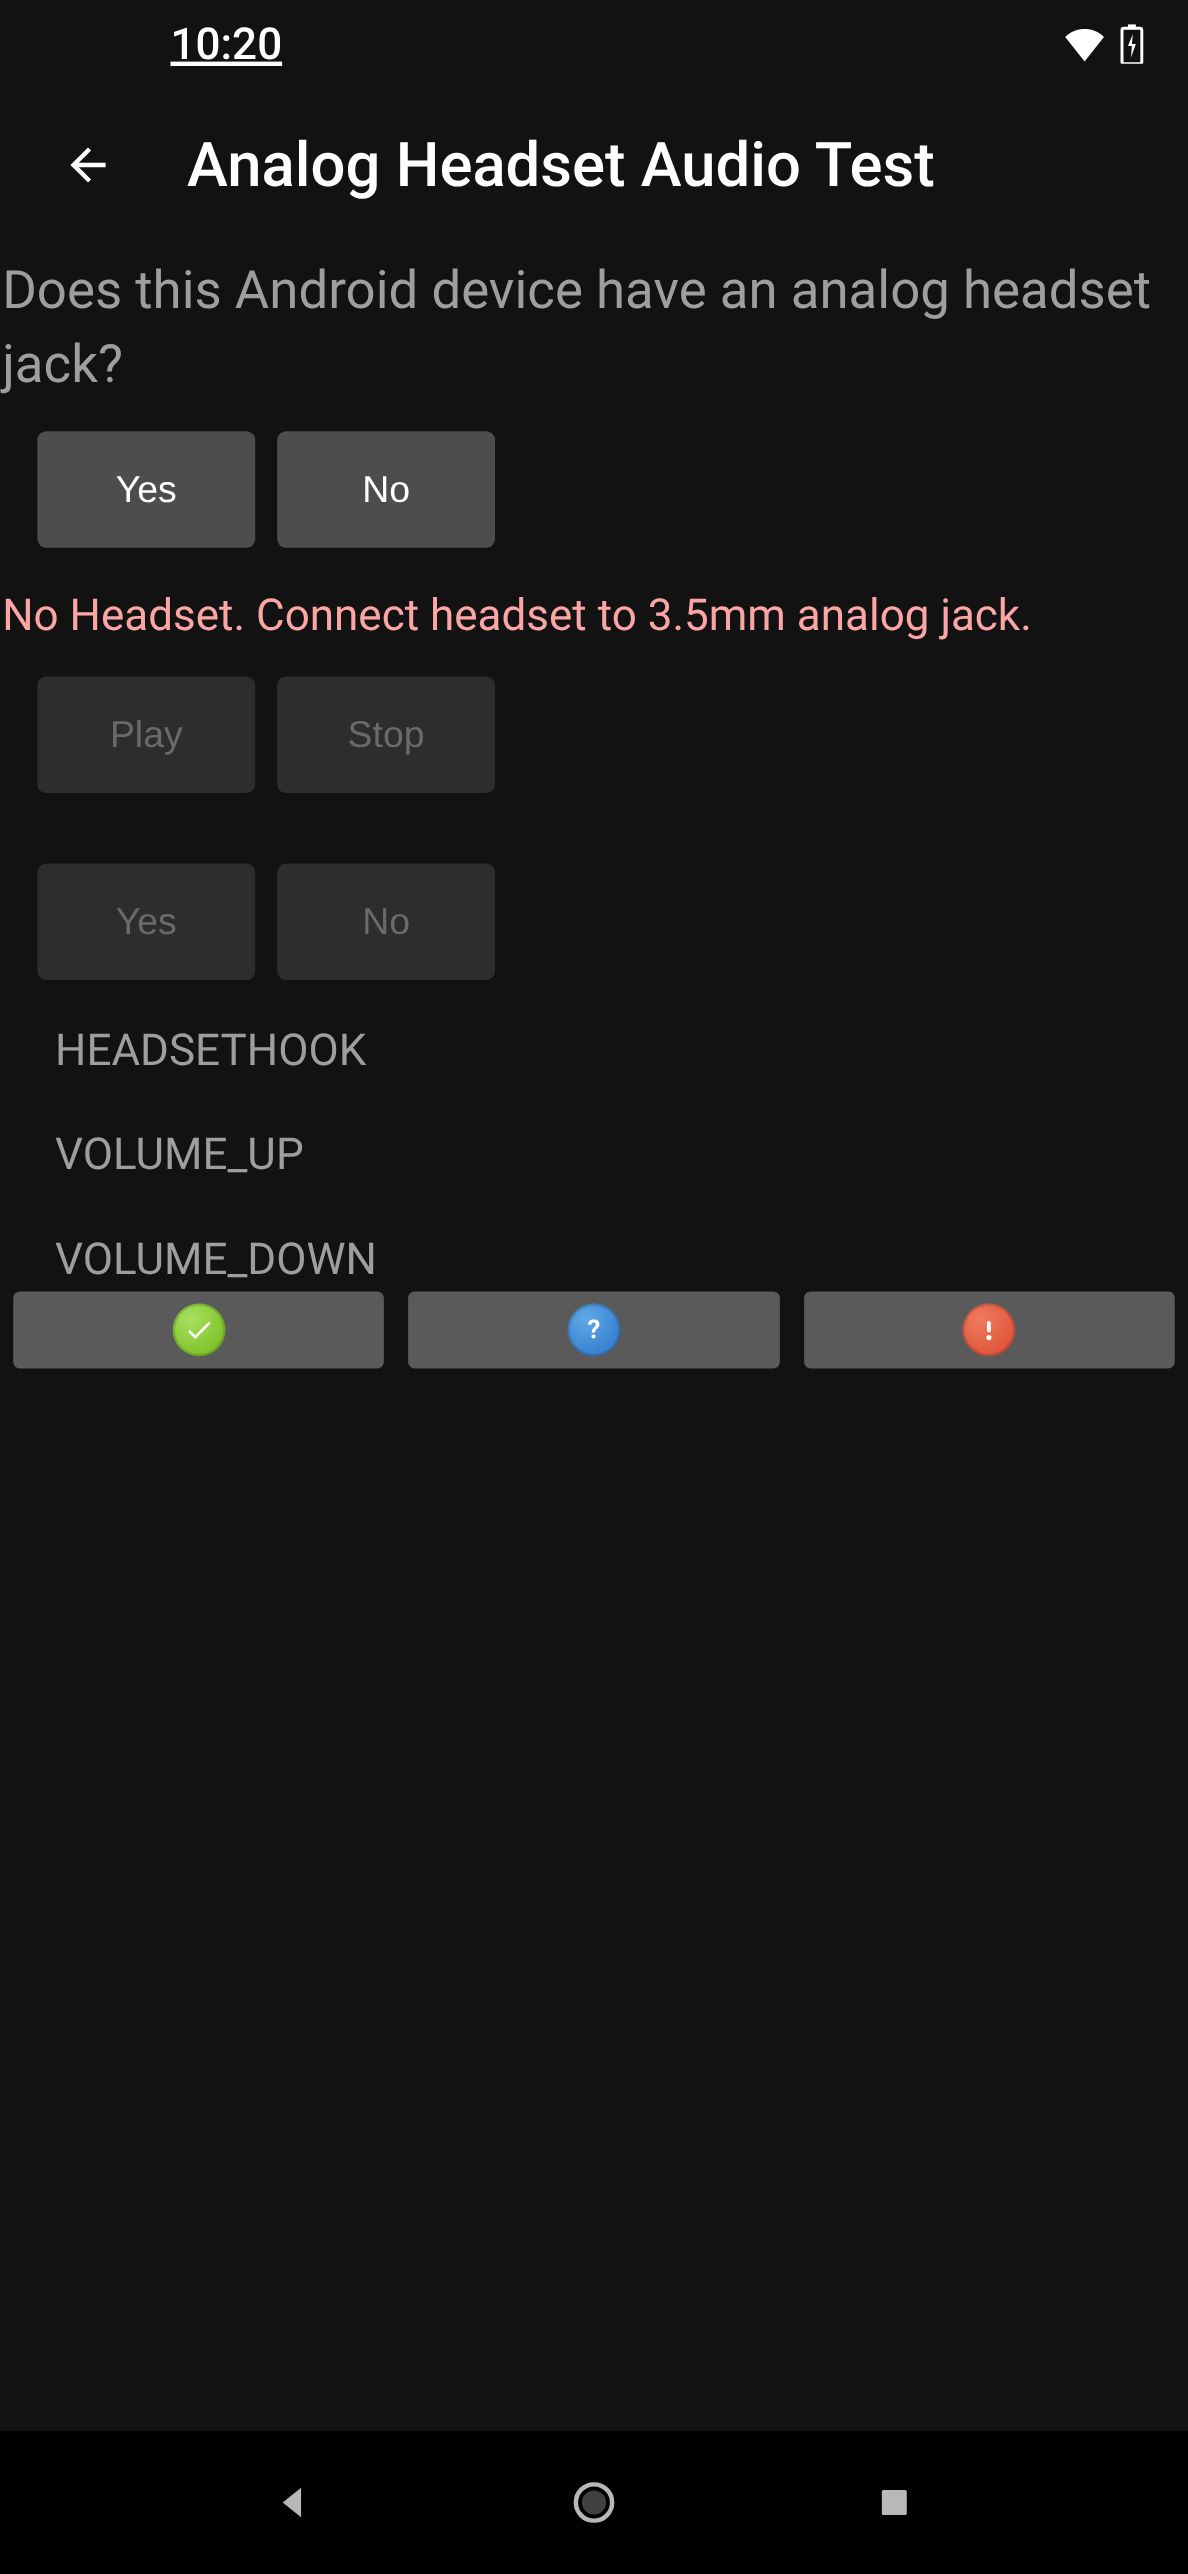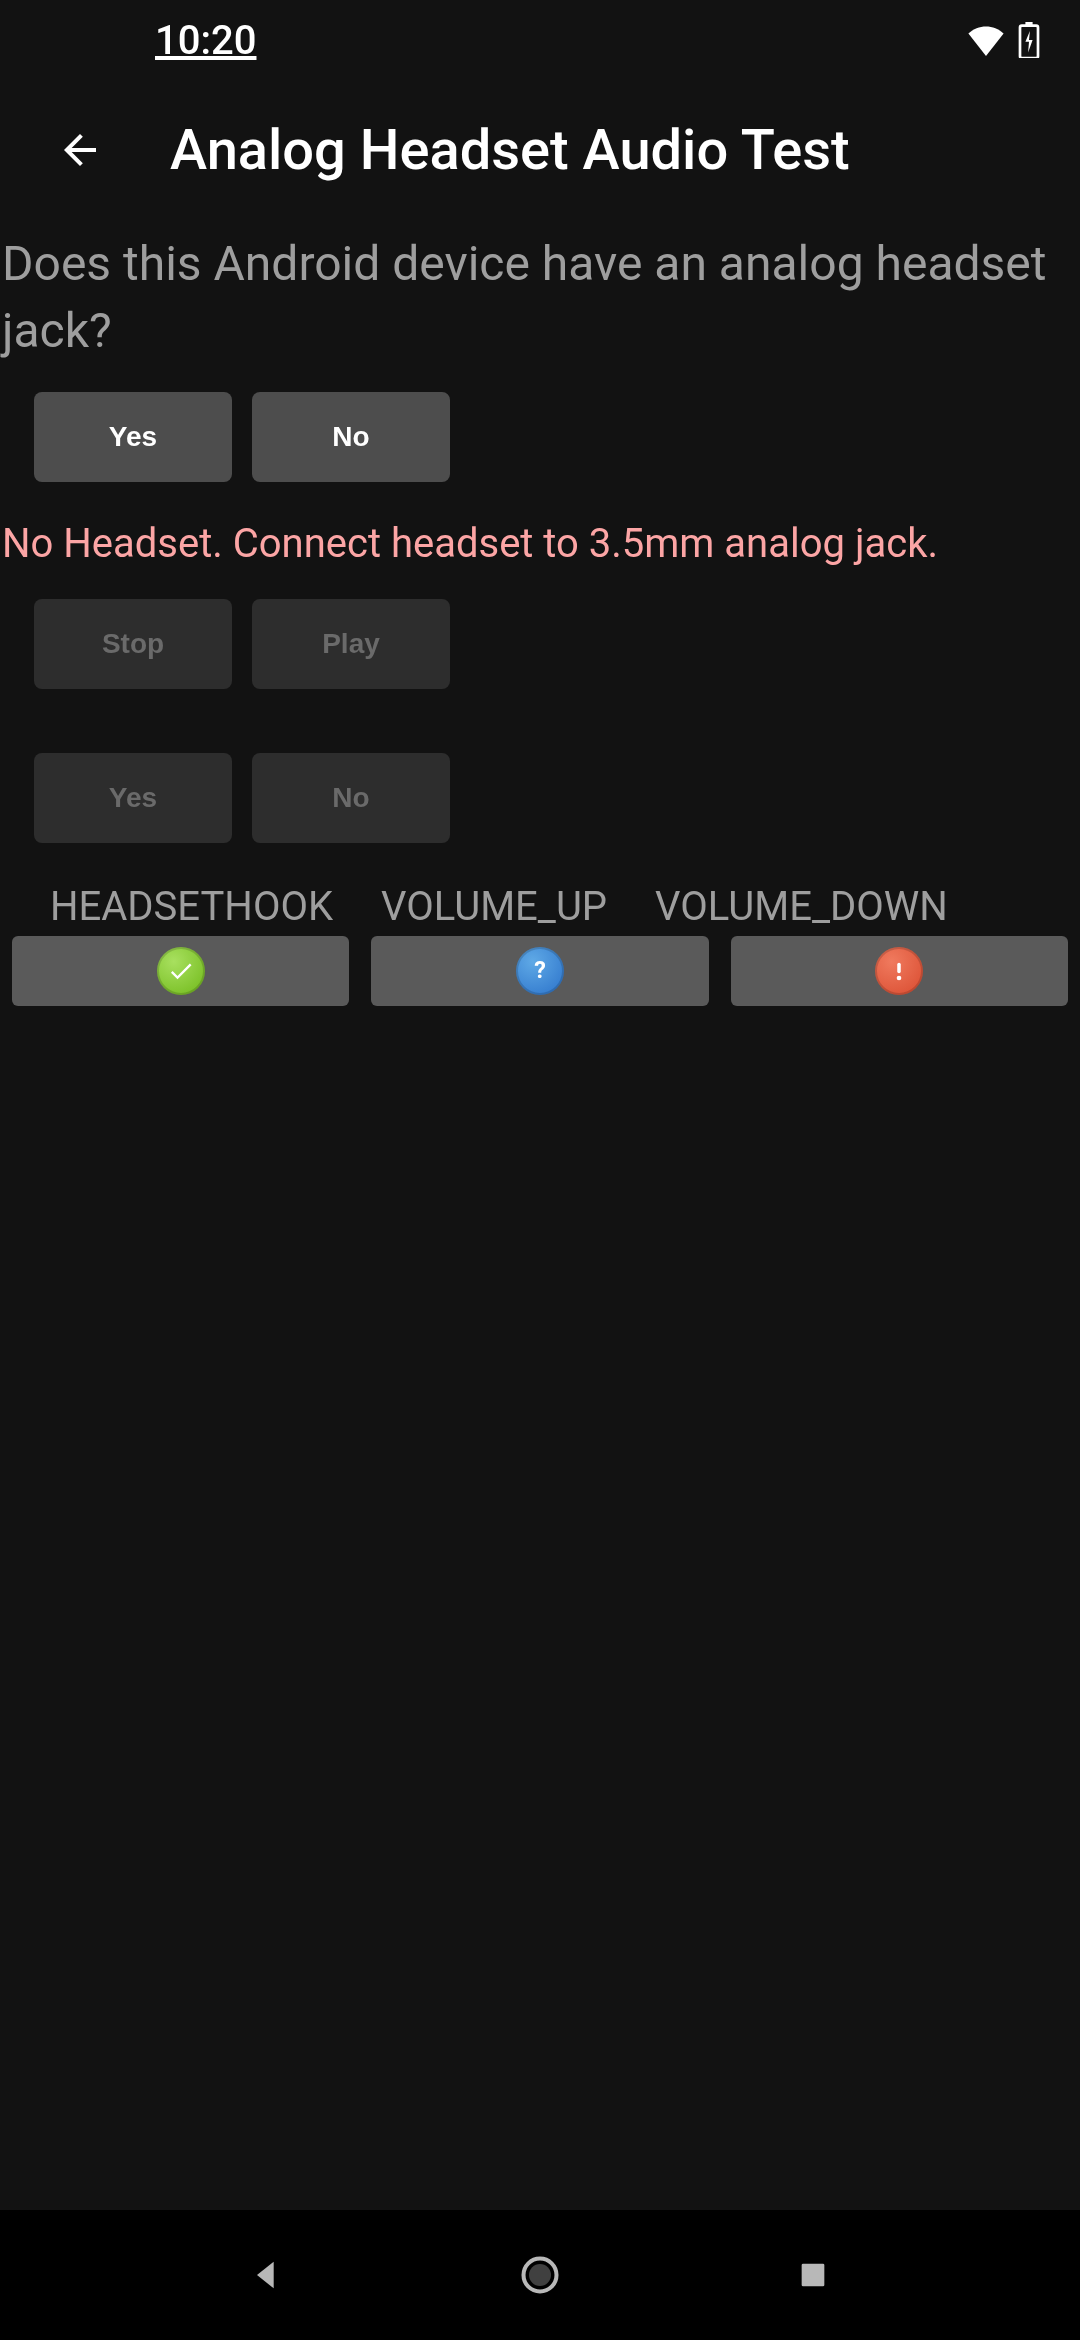--- a/index.html
+++ b/index.html
@@ -54,46 +54,47 @@
     line-height: 1.4;
     padding: 0 2px;
   }
   .btn-row {
     display: flex;
     gap: 20px;
     padding: 28px 34px 34px 34px;
   }
   .btn {
     min-width: 198px;
-    height: 90px;
+    height: 106px;
     background: #4d4d4d;
     color: #ffffff;
     border: none;
     border-radius: 8px;
-    font-size: 28px;
-    font-weight: 700;
+    font-size: 34px;
+    font-weight: 400;
     display: flex;
     align-items: center;
     justify-content: center;
   }
   .btn.disabled {
     background: #2d2d2d;
     color: #6a6a6a;
   }
   .section-text {
     font-size: 40px;
     color: #fca5a5;
     padding: 4px 2px;
   }
   .keycodes-row {
     display: flex;
     gap: 48px;
     padding: 6px 50px;
     font-size: 40px;
     color: #9e9e9e;
+    flex-direction: column;
   }
   .result {
     font-size: 50px;
     color: #9e9e9e;
     padding: 6px 2px 20px 2px;
   }
 
   .action-row {
     display: flex;
     gap: 22px;
@@ -174,22 +175,22 @@
 
 <div class="content">
   <div class="question">Does this Android device have an analog headset jack?</div>
   <div class="btn-row">
     <button class="btn">Yes</button>
     <button class="btn">No</button>
   </div>
 
   <div class="section-text">No Headset. Connect headset to 3.5mm analog jack.</div>
   <div class="btn-row">
+    <button class="btn disabled">Play</button>
     <button class="btn disabled">Stop</button>
-    <button class="btn disabled">Play</button>
   </div>
 
   <div class="btn-row" style="padding-top:30px;">
     <button class="btn disabled">Yes</button>
     <button class="btn disabled">No</button>
   </div>
 
   <div class="keycodes-row">
     <span>HEADSETHOOK</span>
     <span>VOLUME_UP</span>

